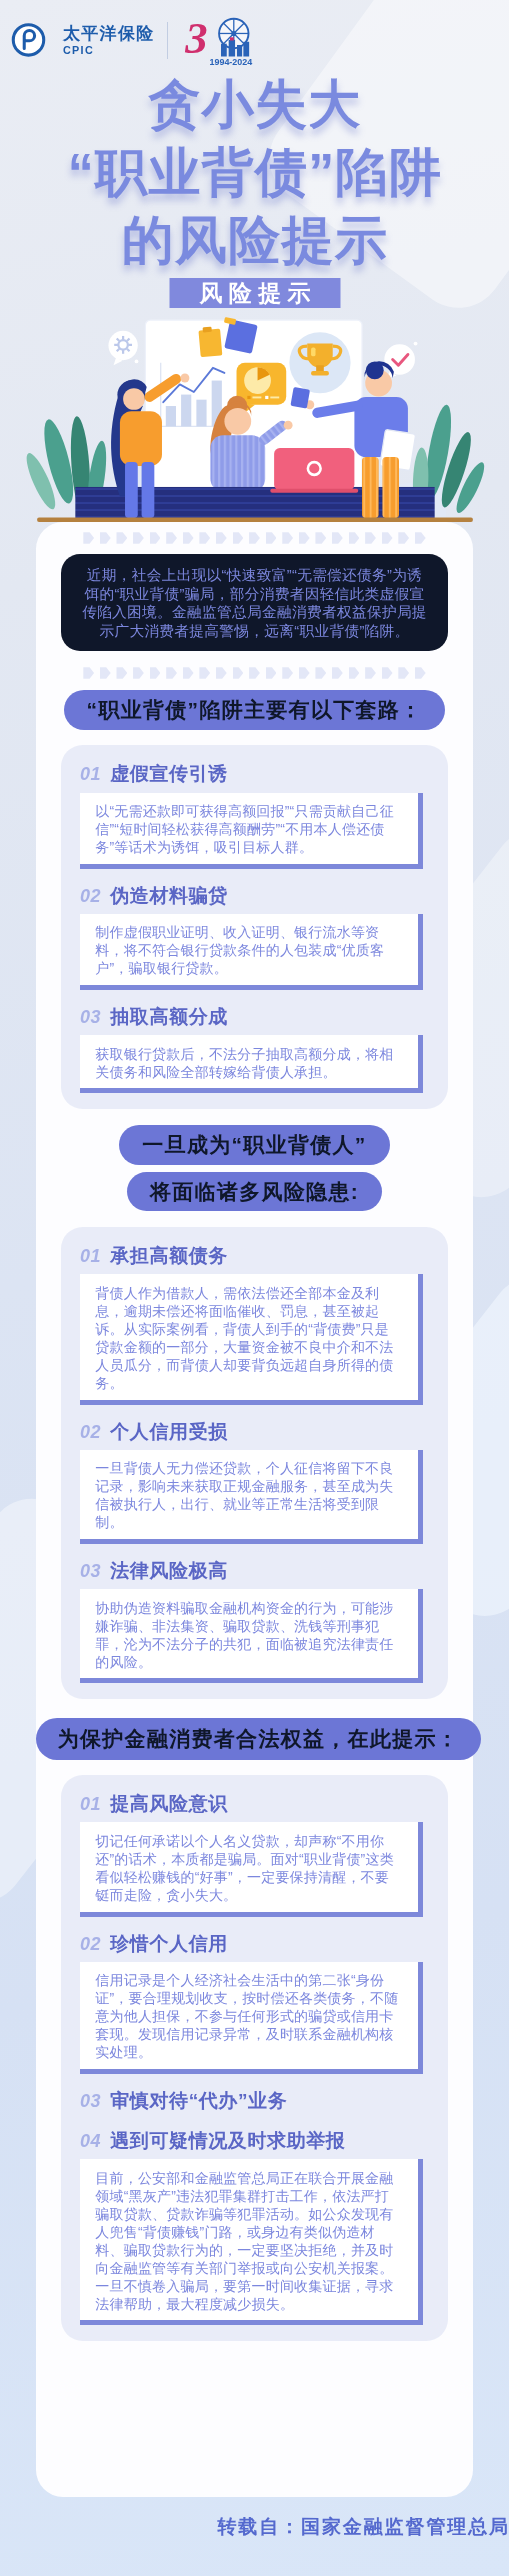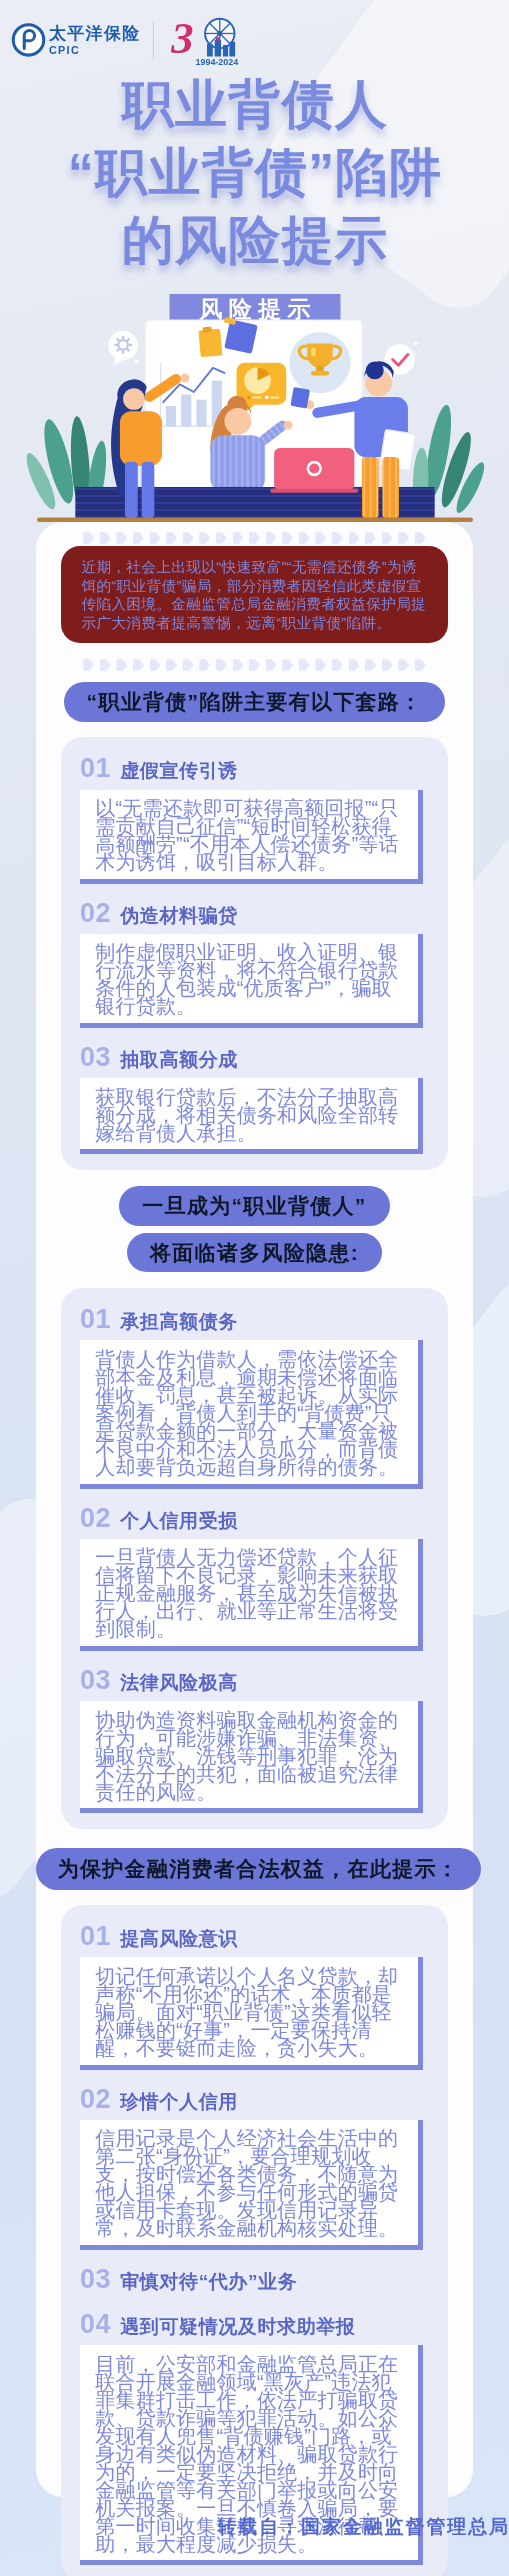--- a/index.html
+++ b/index.html
@@ -3,63 +3,63 @@
 <meta charset="utf-8">
 <style>
   html,body{margin:0;padding:0;}
   body{font-family:"Liberation Sans",sans-serif;background:#d8e2f2;}
   .page{position:relative;width:510px;height:2576px;overflow:hidden;margin:0 auto;
         background:linear-gradient(168deg,#eaedf4 0%,#e3e8f2 22%,#dce4f3 48%,#d6e1f4 75%,#d9e6f8 100%);}
   .deco{position:absolute;border-radius:45px;pointer-events:none;}
 
   
   .logo-row{position:absolute;top:12.7px;left:9px;display:flex;align-items:center;}
-  .brand-text{margin-left:1px;color:#1d5cab;line-height:1;}
+  .brand-text{margin-left:15px;color:#1d5cab;line-height:1;}
   .brand-name{font-size:17px;font-weight:bold;letter-spacing:1.3px;}
   .brand-abbr{font-size:10.8px;font-weight:bold;letter-spacing:1.3px;margin-top:2.5px;}
   .logo-divider{width:1.3px;height:37px;background:#c2cde2;margin:0 11.5px 0 12.7px;}
 
   
   .title{position:absolute;top:70px;left:0;width:100%;text-align:center;
          font-weight:bold;font-size:52px;line-height:68px;letter-spacing:1.3px;color:#7a8adf;
          text-shadow:0 5.7px 7.6px rgba(96,110,200,.38);}
-  .badge{position:absolute;top:294px;left:50%;transform:translateX(-50%);
+  .badge{position:absolute;top:278px;left:50%;transform:translateX(-50%);
          width:171px;height:30px;background:#8089dd;color:#fff;display:flex;align-items:center;
          justify-content:center;font-size:23px;font-weight:bold;letter-spacing:6.4px;padding-left:6.4px;box-sizing:border-box;}
 
   
   .hero-art{position:absolute;top:299px;left:0;}
 
   
   .container{position:absolute;top:522px;left:36px;width:437px;height:1975px;
              background:#fdfdff;border-radius:27px;}
   .chev-row{display:flex;justify-content:center;padding-top:0;margin-top:10.2px;height:11.5px;}
   .chev{width:10.8px;height:11.5px;background:#e3e7f7;margin:0 2.9px;
         clip-path:polygon(0 0,58% 0,100% 50%,58% 100%,0 100%);}
 
-  .intro-card{width:387px;margin:2px auto 0;background:#7f1d1d;border-radius:19px;
+  .intro-card{width:387px;margin:10px auto 0;background:#0f172a;border-radius:19px;
               padding:12.7px 20.4px 10.2px;box-sizing:border-box;
-              font-size:14.7px;line-height:18.5px;letter-spacing:0.3px;color:#7c87de;}
+              font-size:14.7px;line-height:18.5px;letter-spacing:0.3px;color:#7c87de;text-align:center;}
 
   .pill{background:#6c76d6;color:#0f172a;font-weight:bold;font-size:21px;letter-spacing:1.3px;
         padding:5.7px 23px;border-radius:28px;width:max-content;margin:11.5px auto 0;white-space:nowrap;text-align:center;}
   .pill.first{margin-top:11.5px;}
   .pill.wide{font-size:21px;padding:7px 21.7px;}
   .pill.stack2{margin-top:7.6px;}
 
   .sec-card{width:387px;margin:15.3px auto 0;background:#e9ecf8;border-radius:21.7px;
             padding:10.2px 0 15.3px;box-sizing:border-box;}
   .item{margin-top:14px;}
   .item:first-child{margin-top:6.4px;}
   .item-head{display:flex;align-items:baseline;margin-left:19px;}
-  .item-num{font-size:27px;font-weight:bold;color:#a7b1e7;letter-spacing:0.6px;}
+  .item-num{font-size:18px;font-weight:bold;font-style:italic;color:#a7b1e7;letter-spacing:0.6px;}
   .item-title{font-size:19px;font-weight:bold;color:#5a66c5;letter-spacing:0.6px;margin-left:9px;}
   .tbox{width:343px;margin:5.1px 0 0 19px;background:#ffffff;box-sizing:border-box;
         border-right:5.1px solid #7d88da;border-bottom:5.1px solid #7d88da;
-        padding:9.6px 15.3px 7.6px;font-size:20px;line-height:18px;letter-spacing:0.2px;color:#7c87de;}
+        padding:9.6px 15.3px 7.6px;font-size:14px;line-height:18px;letter-spacing:0.2px;color:#7c87de;}
 
   .footer{position:absolute;top:2514px;left:0;width:100%;text-align:right;
           font-size:19px;font-weight:bold;letter-spacing:1.9px;color:#5469ce;}
 </style>
 </head>
 <body>
 
 <div class="page">
 
   <div class="deco" style="right:-89px;top:-76px;width:268px;height:357px;background:rgba(255,255,255,.45);transform:rotate(36deg);"></div>
@@ -94,21 +94,21 @@
           <rect x="76" y="42" width="10" height="26"></rect>
         <rect x="89" y="50" width="8" height="18"></rect>
           <rect x="99" y="45" width="9" height="23"></rect>
         <rect x="78" y="38" width="6" height="5" fill="#d02f6e"></rect>
       </g>
       <text x="46" y="82" font-size="14" font-weight="bold" fill="#2a63b8">1994-2024</text>
     </svg>
   </div>
 
   <div class="title">
-    <div>职业背债人</div>
+    <div>贪小失大</div>
     <div>“职业背债”陷阱</div>
     <div>的风险提示</div>
   </div>
   <div class="badge">风险提示</div>
 
   <svg class="hero-art" width="510" height="223" viewBox="0 0 800 350">
 
     <path d="M110 300 Q 240 262 400 286 Q 560 310 700 278 L700 345 L110 345 Z" fill="#e2e9f6"></path>
 
     <g>

